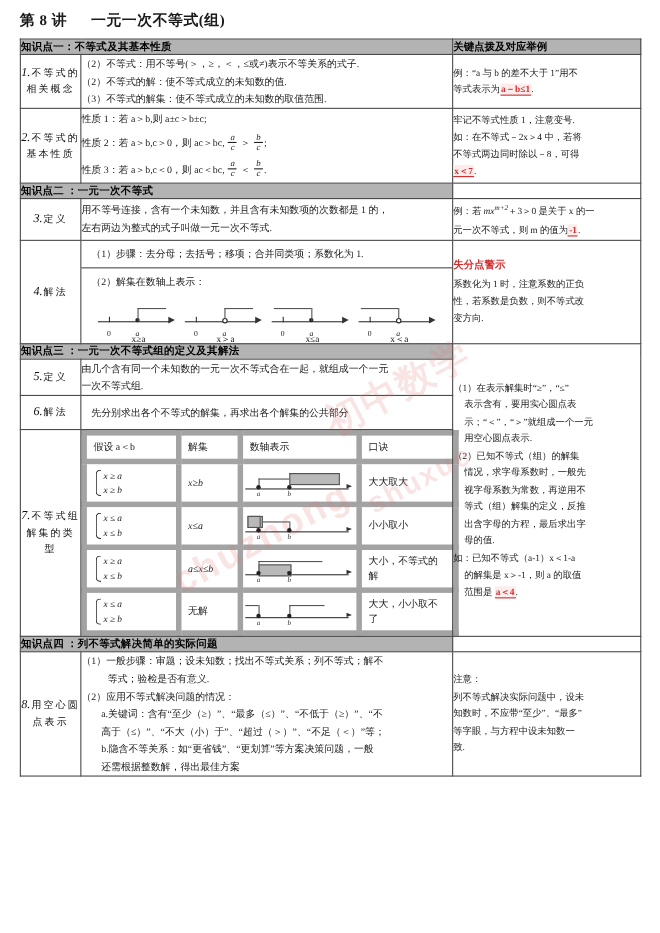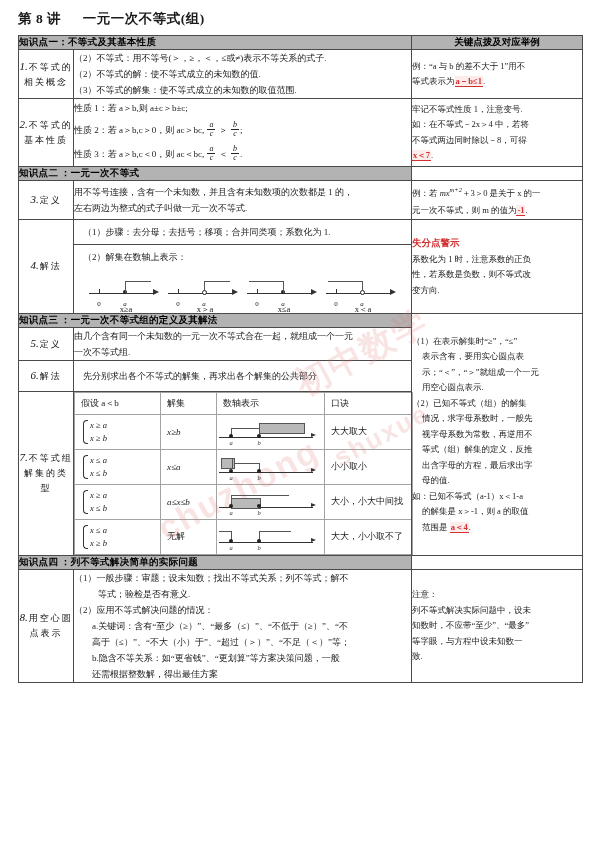--- a/index.html
+++ b/index.html
@@ -30,21 +30,21 @@
   col.c-body{width:338px;}
   col.c-side{width:171px;}
 
   
   .band{
     background:#b3b3b3;font-weight:bold;font-size:9.5px;
     padding:3px 6px;letter-spacing:.3px;color:#000;
   }
   .band-right{
     background:#b3b3b3;font-weight:bold;font-size:9.5px;
-    text-align:center;color:#000;padding:3px 4px;margin-top:48px;
+    text-align:left;color:#000;padding:3px 4px;margin-top:48px;
   }
 
   .idx{
     text-align:center;font-size:9px;line-height:15px;
     padding:4px 3px;color:#111;
   }
   .idx .n{font-style:italic;font-size:11px;font-family:"Liberation Serif",serif;padding-right:1px;}
   .idx .lbl{letter-spacing:2px;}
 
   .body-cell{
@@ -87,21 +87,21 @@
   .nl .tlab.it{font-style:italic;}
   .nl .dot{position:absolute;top:19px;width:4px;height:4px;border-radius:50%;
     background:#222;margin-left:-2px;}
   .nl .dot.open{background:#fff;border:1px solid #222;width:3px;height:3px;top:19px;}
   .nl .seg-h{position:absolute;height:1px;background:#555;}
   .nl .seg-v{position:absolute;width:1px;background:#555;}
   .nl .cap{position:absolute;top:30px;left:0;width:74px;text-align:center;font-size:8.5px;}
 
   
   table.inner{width:100%;border-collapse:collapse;table-layout:fixed;}
-  table.inner td{border:1px solid #a3a3a3;padding:0;vertical-align:middle;}
+  table.inner td{border:5px solid #a3a3a3;padding:0;vertical-align:middle;}
   table.inner .ih{font-size:9px;font-weight:normal;padding:4px 6px;text-align:left;}
   table.inner .ic{font-size:9px;padding:4px 6px;text-align:left;}
 
   .gl{position:relative;width:108px;height:30px;margin:2px auto;}
   .gl .axis{position:absolute;left:2px;top:20px;width:94px;height:1px;background:#333;}
   .gl .arrow{position:absolute;top:16.5px;left:94px;width:0;height:0;
     border-left:5px solid #333;border-top:2.5px solid transparent;border-bottom:2.5px solid transparent;}
   .gl .dot{position:absolute;top:17px;width:4px;height:4px;border-radius:50%;background:#222;margin-left:-2px;}
   .gl .tlab{position:absolute;top:22px;font-size:6.5px;font-style:italic;transform:translateX(-50%);color:#333;}
   .gl .bar{position:absolute;background:#b9b9b9;border:1px solid #555;height:9px;top:11px;}
@@ -397,21 +397,21 @@
                     <div class="arrow"></div>
                     <div class="ln" style="left:14px;top:8px;width:58px"></div>
                     <div class="vn" style="left:14px;top:8px;height:11px"></div>
                     <div class="bar" style="left:14px;width:28px;top:11px"></div>
                     <div class="dot" style="left:14px"></div>
                     <div class="dot" style="left:42px"></div>
                     <div class="tlab" style="left:14px">a</div>
                     <div class="tlab" style="left:42px">b</div>
                   </div>
                 </td>
-                <td class="ic">大小，小大中间找</td>
+                <td class="ic">大小，不等式的解</td>
               </tr>
 
               <tr>
                 <td class="ic">
                   <span class="sys">
                     <span style="display:block">x ≤ a</span>
                     <span style="display:block">x ≥ b</span>
                   </span>
                 </td>
                 <td class="ic">无解</td>

